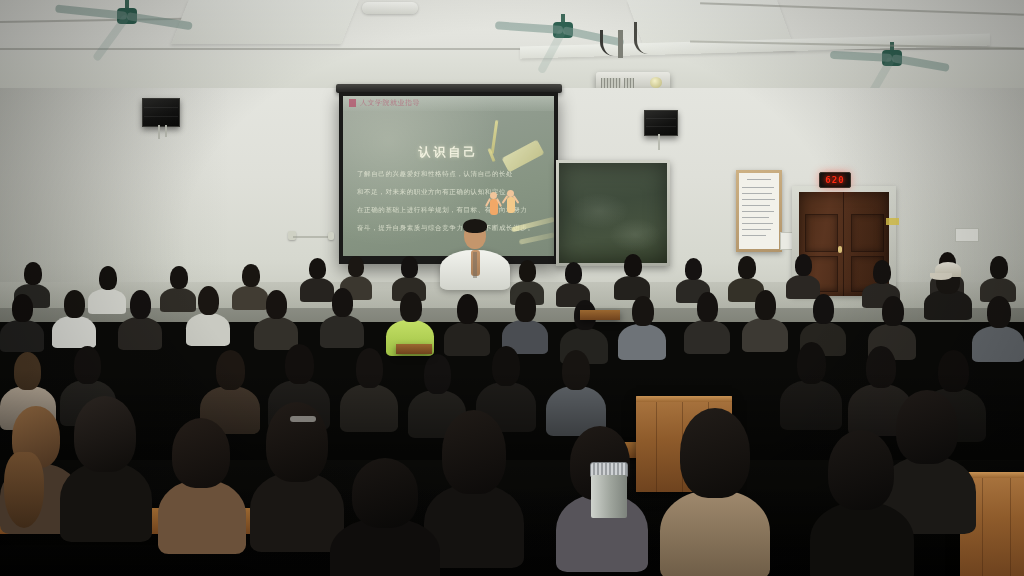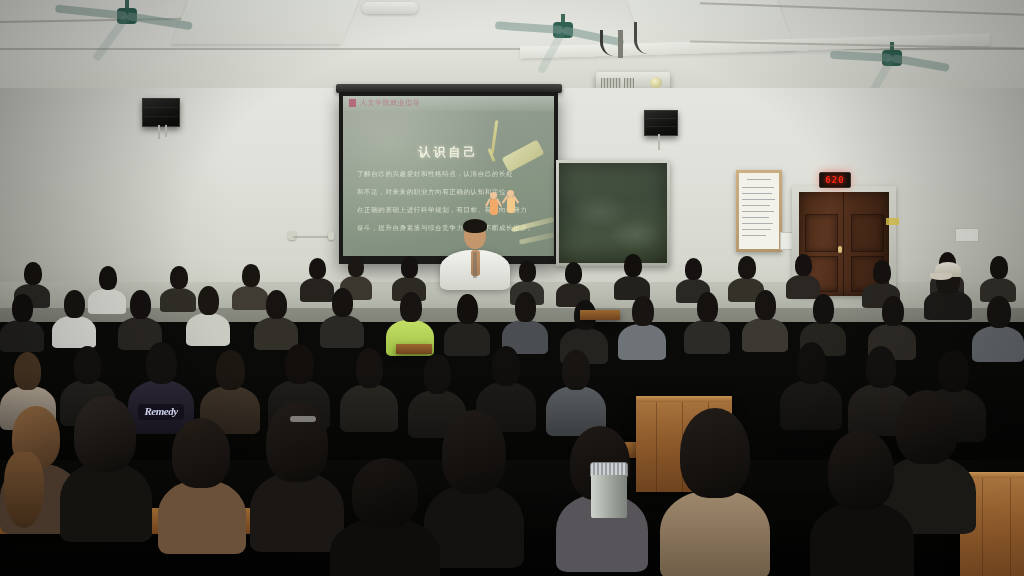--- a/index.html
+++ b/index.html
@@ -607,26 +607,20 @@
 
     <div class="person" style="left:0px;top:102px;width:56px;height:76px;">
       <div class="shoulders" style="left:0;top:34px;width:56px;height:44px;background:#d9c9b4;"></div>
       <div class="hair" style="left:14px;top:0;width:27px;height:38px;background:#4e3a26;"></div>
     </div>
     <div class="person" style="left:60px;top:96px;width:56px;height:78px;">
       <div class="shoulders" style="left:0;top:34px;width:56px;height:46px;background:#2a2824;"></div>
       <div class="hair" style="left:14px;top:0;width:27px;height:38px;background:#151210;"></div>
     </div>
 
-    <div class="person" style="left:128px;top:92px;width:66px;height:90px;z-index:3;">
-      <div class="shoulders" style="left:0;top:38px;width:66px;height:54px;background:linear-gradient(180deg,#2b2633,#171420);"></div>
-      <div class="hair" style="left:18px;top:0;width:31px;height:42px;background:#13110f;"></div>
-      <div style="position:absolute;left:10px;top:62px;width:46px;height:16px;border-radius:4px;background:rgba(18,14,26,.85);"></div>
-      <div style="position:absolute;left:11px;top:63px;width:44px;text-align:center;font-family:'Liberation Serif',serif;font-style:italic;font-weight:bold;font-size:11px;color:#cfd2ee;letter-spacing:-.5px;filter:blur(.35px);">Remedy</div>
-    </div>
     <div class="person" style="left:200px;top:100px;width:60px;height:82px;">
       <div class="shoulders" style="left:0;top:36px;width:60px;height:48px;background:#473a2e;"></div>
       <div class="hair" style="left:16px;top:0;width:29px;height:40px;background:#1d1712;"></div>
     </div>
     <div class="person" style="left:268px;top:94px;width:62px;height:84px;">
       <div class="shoulders" style="left:0;top:36px;width:62px;height:50px;background:#211f1c;"></div>
       <div class="hair" style="left:17px;top:0;width:29px;height:40px;background:#120f0d;"></div>
     </div>
     <div class="person" style="left:340px;top:98px;width:58px;height:82px;">
       <div class="shoulders" style="left:0;top:36px;width:58px;height:48px;background:#2d2a25;"></div>

